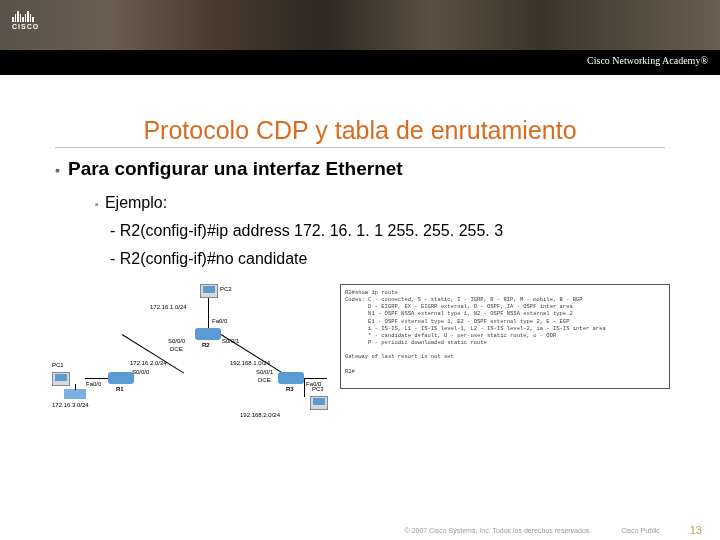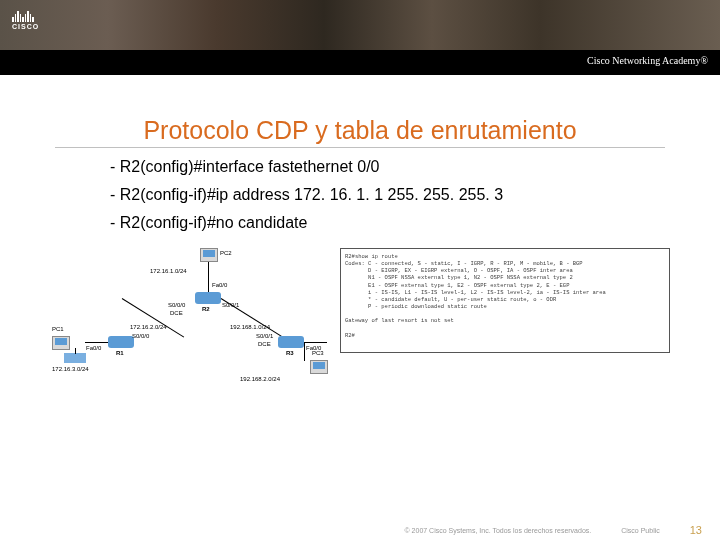--- a/index.html
+++ b/index.html
@@ -48,21 +48,26 @@
         <span style="height:8px"></span>
         <span style="height:5px"></span>
     </div>
     <div>CISCO</div>
   </div>
   <div class="academy">Cisco Networking Academy®</div>
 </div>
 
 <div class="content">
   <h1 class="title">Protocolo CDP y tabla de enrutamiento</h1>
-  <div class="code-line">- R2(config)#interface fastethernet 0/0</div>
+  <div class="bullet-main">
+      <span>Para configurar una interfaz Ethernet</span>
+    </div>
+  <div class="bullet-sub">
+      <span>Ejemplo:</span>
+    </div>
   <div class="code-line">- R2(config-if)#ip address 172. 16. 1. 1 255. 255. 255. 3</div>
   <div class="code-line">- R2(config-if)#no candidate</div>
 </div>
 
 <div class="graphics-row">
   <div class="diagram">
 
     <div class="pc" style="left:150px; top:0;"></div>
     <div class="dlabel" style="left:170px; top:2px;">PC2</div>
     <div class="dlabel" style="left:100px; top:20px;">172.16.1.0/24</div>

